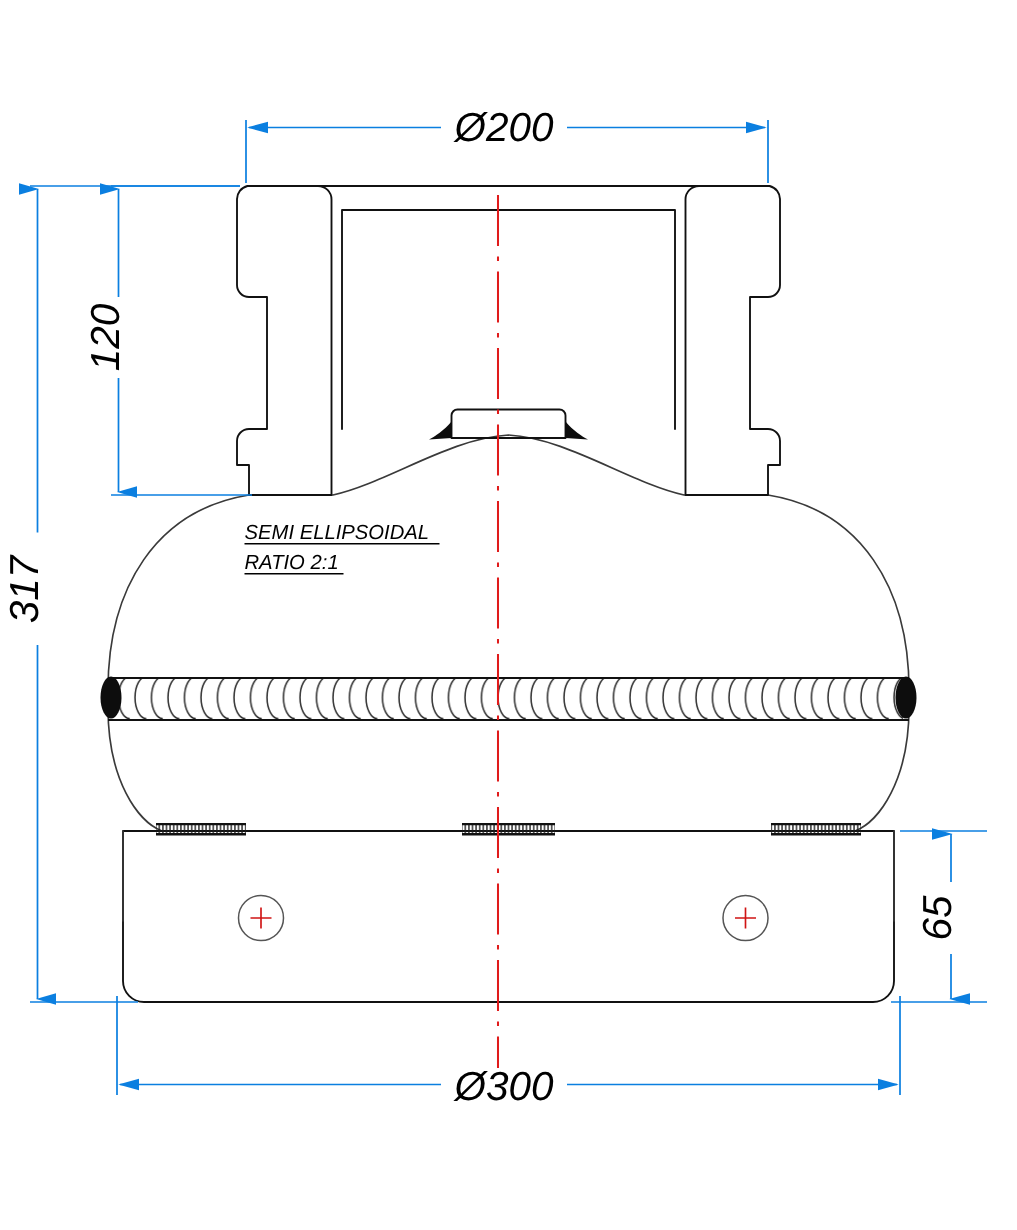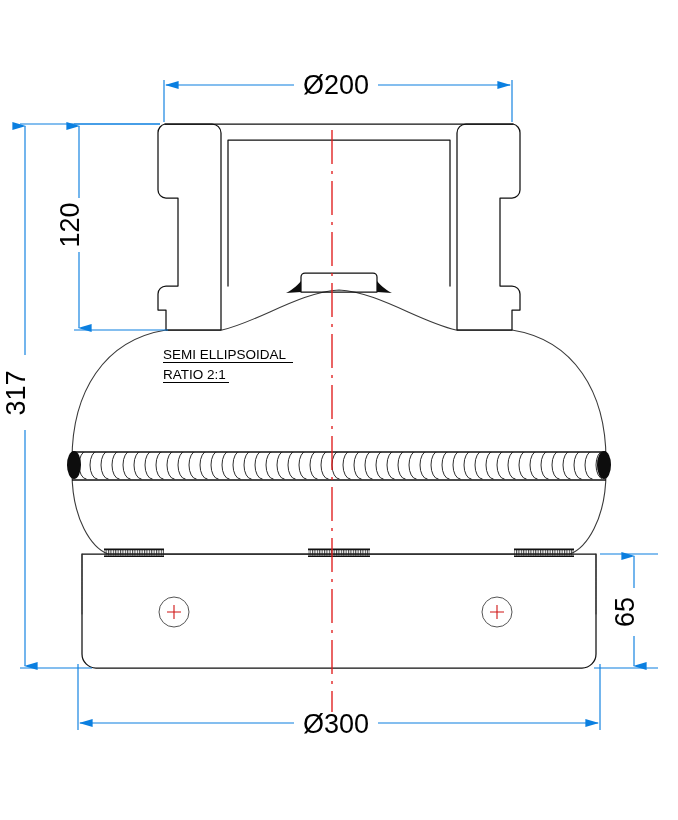--- a/index.html
+++ b/index.html
@@ -1,18 +1,18 @@
 <!DOCTYPE html>
 <html><head>
 <meta charset="utf-8">
 <style>
   html,body{margin:0;padding:0;background:#ffffff;}
   body{width:678px;height:820px;overflow:hidden;
        font-family:"Liberation Sans","DejaVu Sans",sans-serif;}
-  #stage{position:relative;width:606px;height:820px;}
+  #stage{position:relative;width:606px;height:820px;font-style:italic;}
   svg{display:block;}
   text{font-family:"Liberation Sans","DejaVu Sans",sans-serif;}
 </style>
 </head>
 <body>
 
 <div id="stage">
 <svg width="678" height="820" viewBox="0 0 678 820">
 
   <defs>

